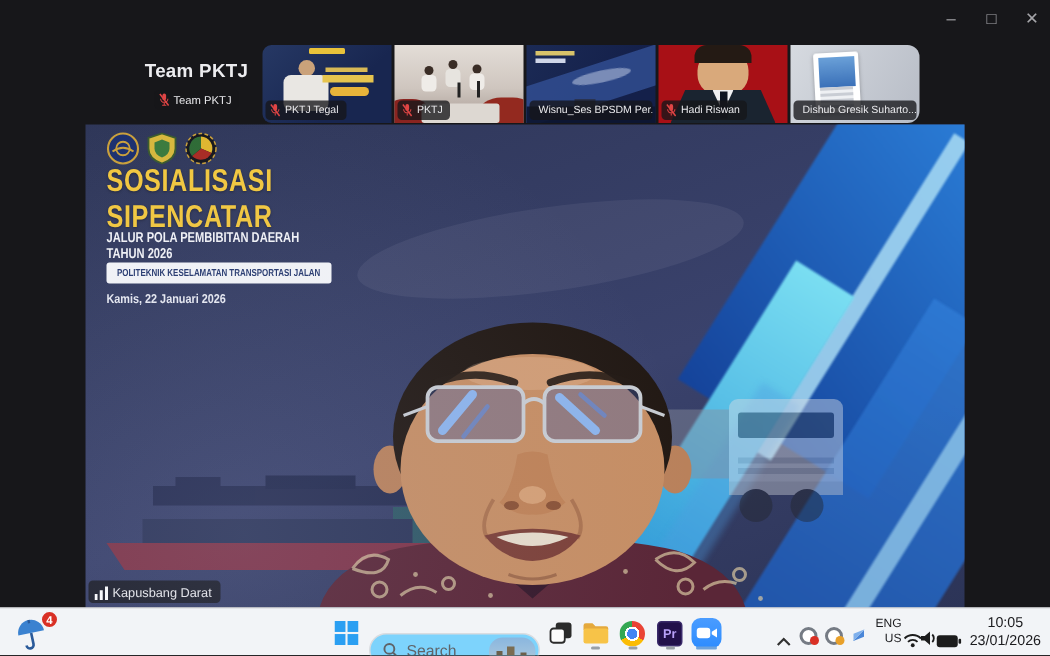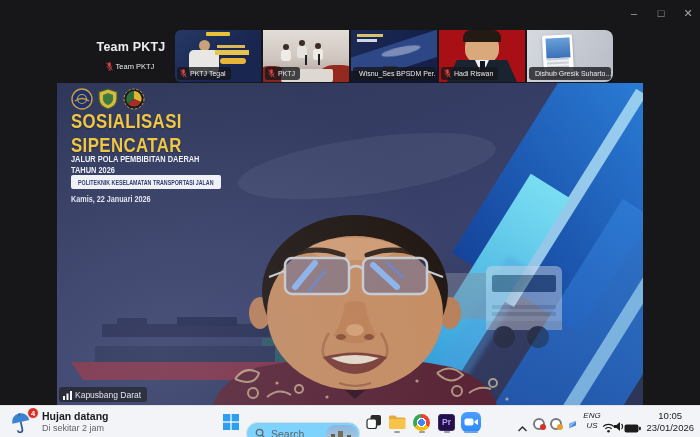--- a/index.html
+++ b/index.html
@@ -48,21 +48,21 @@
   
   .taskbar{position:absolute;left:0;top:405px;width:700px;height:32px;background:#f2f4f7;
     border-top:1px solid #e3e5e8;}
   .tb-icon{position:absolute;}
   .dash{position:absolute;top:24.5px;height:2.5px;border-radius:2px;background:#9aa0a6;width:6px;}
   .search-pill{position:absolute;left:246px;top:16px;width:114px;height:23px;background:#7dd3fc;
     border:1px solid #dadce0;border-radius:12px;display:flex;align-items:center;padding-left:8px;gap:5px;}
   .search-pill .s-label{font-size:10.5px;color:#5f6368;}
   .chip{position:absolute;right:2px;top:1.5px;width:31px;height:19px;border-radius:9px;overflow:hidden;
     background:linear-gradient(180deg,#8ab6de 0%,#9fc2de 55%,#dcceaa 100%);}
-  .tray-txt{position:absolute;color:#1b1b1e;text-align:center;font-size:8px;line-height:10px;font-style:italic;}
+  .tray-txt{position:absolute;color:#1b1b1e;text-align:right;font-size:8px;line-height:10px;}
   .clock{position:absolute;right:6px;top:4px;text-align:center;color:#1b1b1e;font-size:9.5px;line-height:12px;}
   .weather{position:absolute;left:10px;top:3px;display:flex;align-items:center;gap:7px;}
   .w-icon{position:relative;width:25px;height:25px;}
   .w-badge{position:absolute;right:-4px;top:-2px;width:12px;height:12px;border-radius:50%;
     background:#d93025;color:#fff;font-size:7.5px;font-weight:bold;line-height:12px;text-align:center;
     border:1.5px solid #f2f4f7;}
   .w-line1{font-size:10.5px;color:#1a1a1c;font-weight:600;}
   .w-line2{font-size:9px;color:#5f6368;margin-top:1px;}
 </style>
 </head>
@@ -300,24 +300,20 @@
 
     <div class="weather">
       <div class="w-icon">
         <svg width="22" height="24" viewBox="0 0 20 22" style="transform:rotate(-12deg);margin-top:2px;">
           <path d="M2,10 A8,8 0 0 1 18,10 Z" fill="#3b82d0"></path>
           <path d="M10,10 V17 a2.2,2.2 0 0 1 -4.4,0" stroke="#2a5a9a" stroke-width="1.6" fill="none"></path>
           <line x1="10" y1="2" x2="10" y2="4" stroke="#2a5a9a" stroke-width="1.4"></line>
         </svg>
         <div class="w-badge">4</div>
       </div>
-      <div>
-        <div class="w-line1">Hujan datang</div>
-        <div class="w-line2">Di sekitar 2 jam</div>
-      </div>
     </div>
 
     <div class="tb-icon" style="left:223px;top:8px;">
       <svg width="16" height="16" viewBox="0 0 16 16">
           <rect x="0" y="0" width="7.3" height="7.3" fill="#2b9ff2"></rect>
           <rect x="8.7" y="0" width="7.3" height="7.3" fill="#2b9ff2"></rect>
           <rect x="0" y="8.7" width="7.3" height="7.3" fill="#2b9ff2"></rect>
           <rect x="8.7" y="8.7" width="7.3" height="7.3" fill="#2b9ff2"></rect>
         </svg>
     </div>

